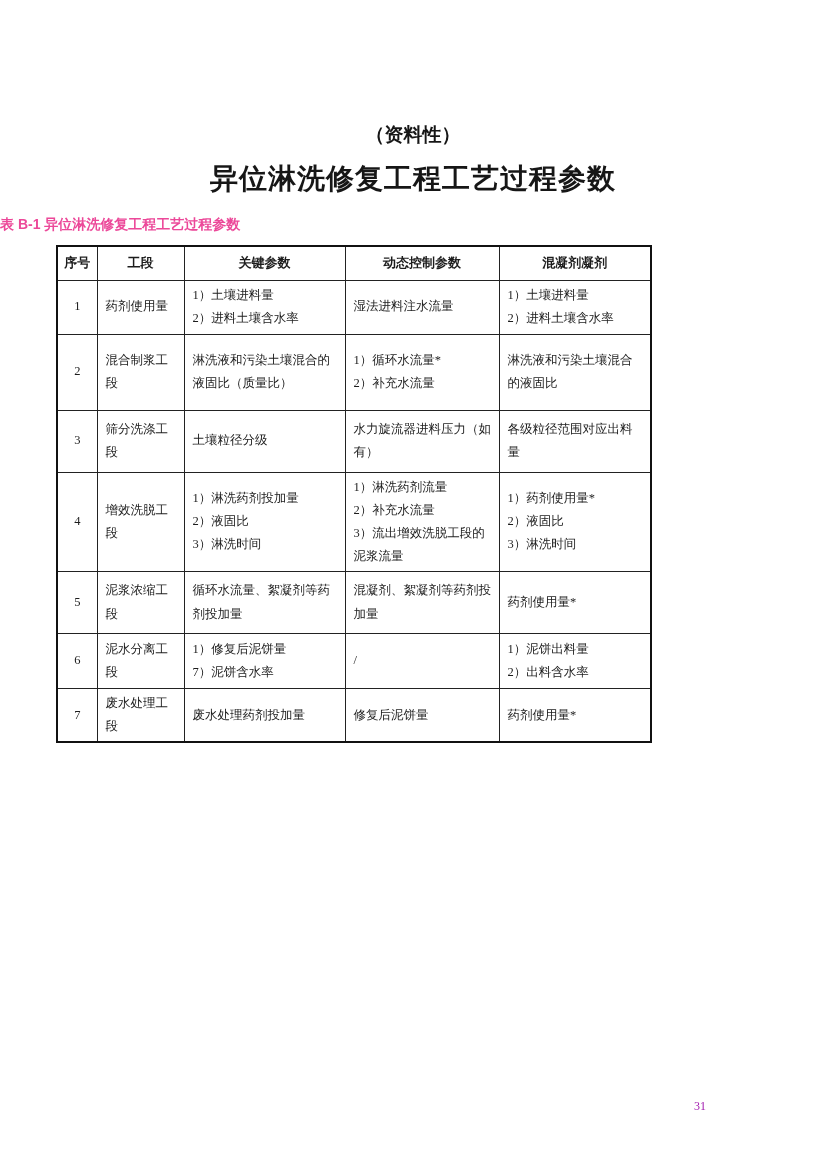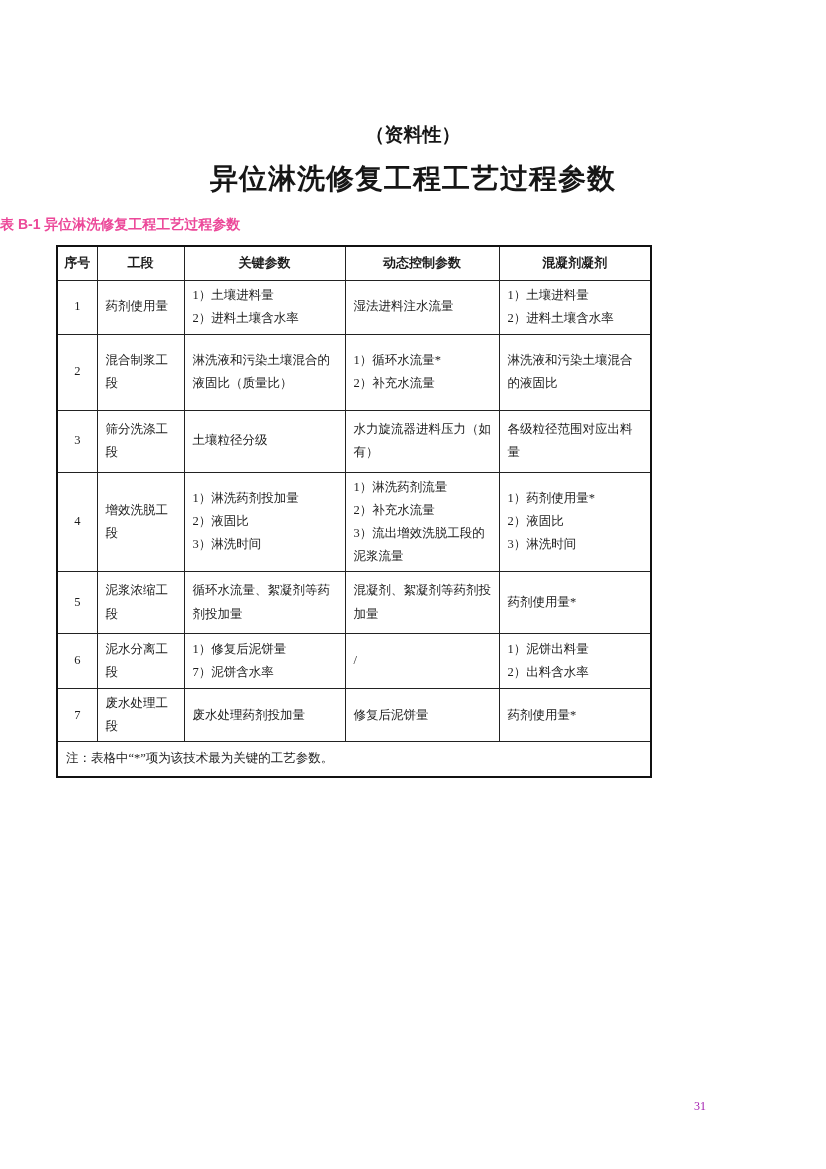--- a/index.html
+++ b/index.html
@@ -193,21 +193,18 @@
       </tr>
 
       <tr class="row-7">
         <td class="cell-no">7</td>
         <td class="cell-text">废水处理工段</td>
         <td class="cell-text">废水处理药剂投加量</td>
         <td class="cell-text">修复后泥饼量</td>
         <td class="cell-text">药剂使用量*</td>
       </tr>
 
-      <tr class="row-note">
-        <td class="cell-note" colspan="5">注：表格中“*”项为该技术最为关键的工艺参数。</td>
-      </tr>
     </tbody>
   </table>
 
   <div class="page-number">31</div>
 
 </div>
 
 </body></html>

